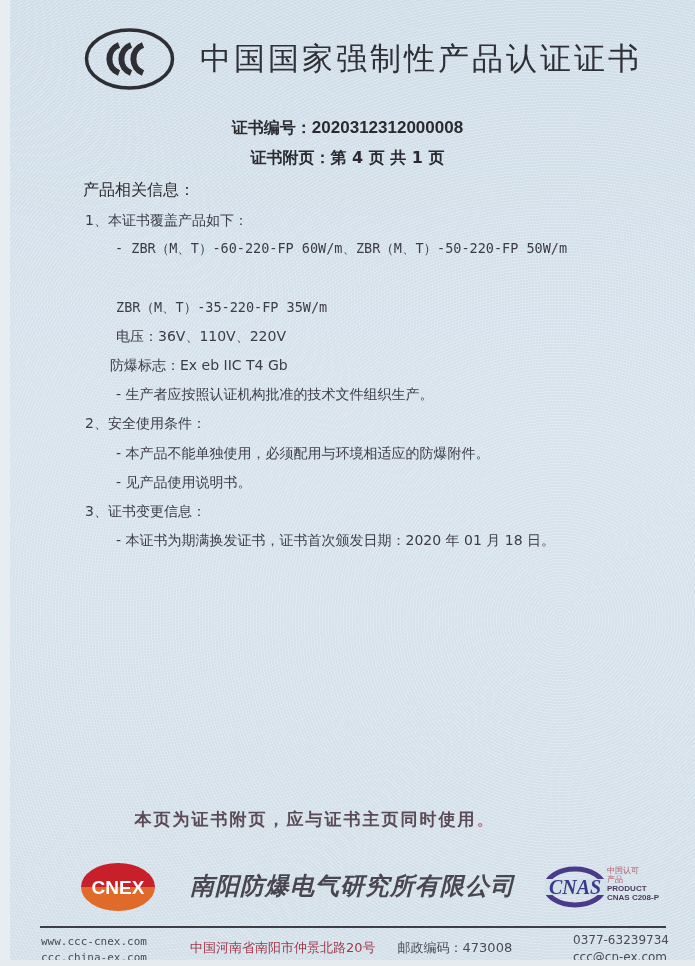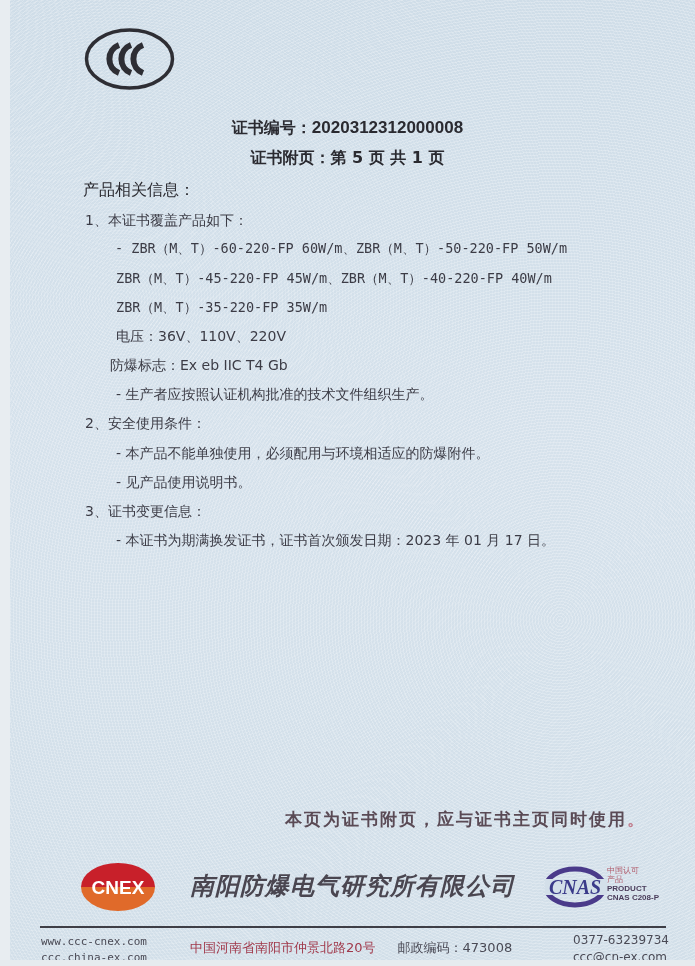--- a/index.html
+++ b/index.html
@@ -41,21 +41,21 @@
   .cert-line .num { font-family: "Liberation Sans", sans-serif; font-size: 17px; }
   .section-title {
     position: absolute; left: 83px; top: 180px;
     font-weight: normal; font-size: 16px; color: #2a2a30;
   }
   .line {
     position: absolute; white-space: nowrap; font-size: 14px; color: #3c3c46;
   }
   .mono { font-family: "DejaVu Sans Mono", "Liberation Mono", monospace; font-size: 13.5px; }
   .footnote {
-    position: absolute; left: 16px; width: 630px; top: 808px; text-align: right;
+    position: absolute; left: 0; width: 630px; top: 808px; text-align: center;
     font-size: 17px; font-weight: bold; color: #5a4a55; letter-spacing: 2px;
   }
   .footnote .dot { color: #c07a8a; }
   .cnex-logo {
     position: absolute; left: 80px; top: 862px; width: 76px; height: 50px;
   }
   .company {
     position: absolute; left: 190px; top: 870px;
     font-size: 24px; font-weight: bold; color: #4a4650; letter-spacing: 1px; font-style: italic;
   }
@@ -83,44 +83,44 @@
 <body>
 
 <div class="page">
 
   <svg class="ccc-logo" viewBox="0 0 93 64">
     <ellipse cx="46.5" cy="32" rx="43" ry="29" fill="none" stroke="#2e2e34" stroke-width="3.5"></ellipse>
     <path d="M36 18 A15 15 0 0 0 36 46" fill="none" stroke="#2e2e34" stroke-width="6"></path>
     <path d="M48 18 A15 15 0 0 0 48 46" fill="none" stroke="#2e2e34" stroke-width="6"></path>
     <path d="M60 18 A15 15 0 0 0 60 46" fill="none" stroke="#2e2e34" stroke-width="6"></path>
   </svg>
+  <div class="title">中国国家强制性产品认证证书</div>
 
   <div class="cert-line l1">
     <span>证书编号：</span><span class="num">2020312312000008</span>
   </div>
   <div class="cert-line l2">
-    <span>证书附页：</span><span>第 5 页  共 1 页</span>
+    <span>证书附页：</span><span>第 4 页  共 1 页</span>
   </div>
 
   <div class="section-title">产品相关信息：</div>
 
   <div class="line" style="left:85px; top:212px;">1、本证书覆盖产品如下：</div>
   <div class="line mono" style="left:115px; top:240px;">- ZBR（M、T）-60-220-FP  60W/m、ZBR（M、T）-50-220-FP  50W/m</div>
-  <div class="line mono" style="left:116px; top:270px;">ZBR（M、T）-45-220-FP  45W/m、ZBR（M、T）-40-220-FP  40W/m</div>
   <div class="line mono" style="left:116px; top:299px;">ZBR（M、T）-35-220-FP  35W/m</div>
   <div class="line" style="left:116px; top:328px;">电压：36V、110V、220V</div>
   <div class="line" style="left:110px; top:357px;">防爆标志：Ex eb IIC T4 Gb</div>
   <div class="line" style="left:116px; top:386px;">- 生产者应按照认证机构批准的技术文件组织生产。</div>
 
   <div class="line" style="left:85px; top:415px;">2、安全使用条件：</div>
   <div class="line" style="left:116px; top:445px;">- 本产品不能单独使用，必须配用与环境相适应的防爆附件。</div>
   <div class="line" style="left:116px; top:474px;">- 见产品使用说明书。</div>
 
   <div class="line" style="left:85px; top:503px;">3、证书变更信息：</div>
-  <div class="line" style="left:116px; top:532px;">- 本证书为期满换发证书，证书首次颁发日期：2023 年 01 月 17 日。</div>
+  <div class="line" style="left:116px; top:532px;">- 本证书为期满换发证书，证书首次颁发日期：2020 年 01 月 18 日。</div>
 
   <div class="footnote">
     <span>本页为证书附页，应与证书主页同时使用</span><span class="dot">。</span>
   </div>
 
   <svg class="cnex-logo" viewBox="0 0 76 50">
     <defs>
       <clipPath id="ov">
           <ellipse cx="38" cy="25" rx="37" ry="24"></ellipse>
         </clipPath>

